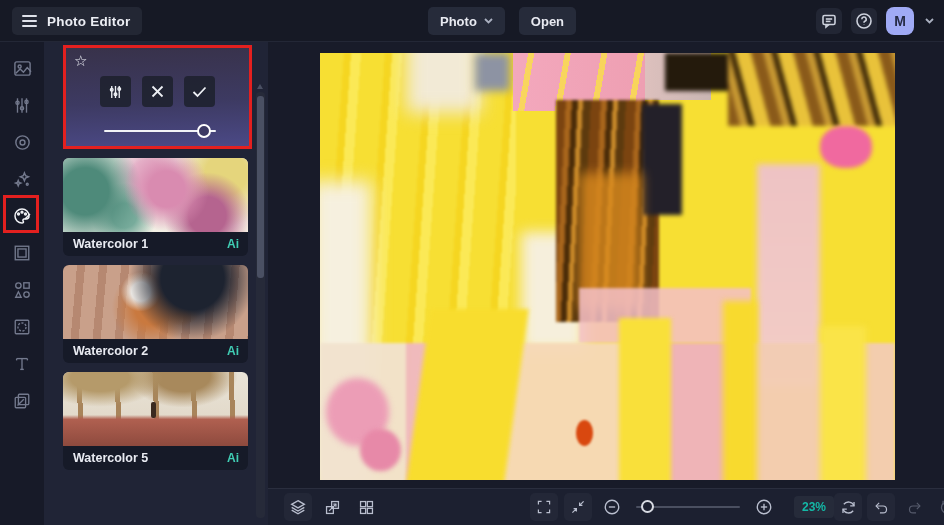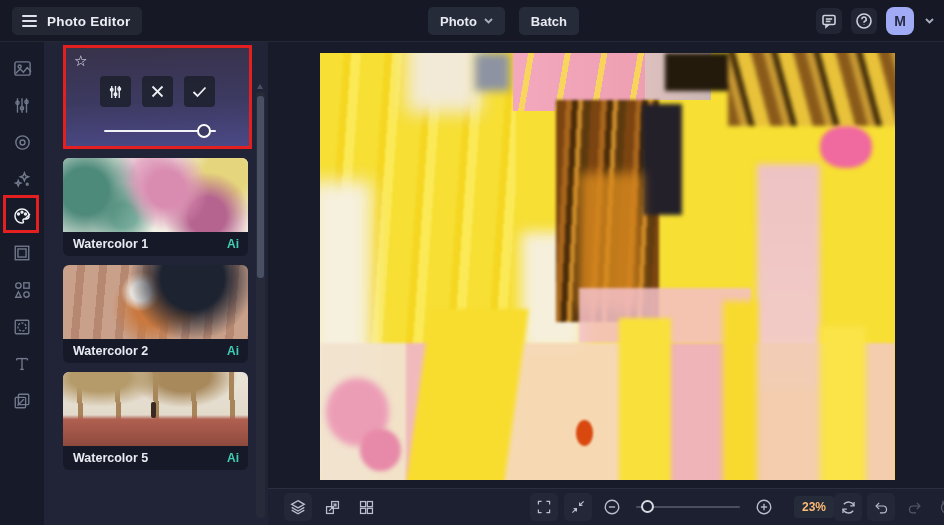--- a/index.html
+++ b/index.html
@@ -113,21 +113,21 @@
   .bottombar { position:absolute; left:268px; bottom:0; width:676px; height:37px; background:#1c2030; border-top:1px solid #2a2e3e; display:flex; align-items:center; z-index:30; }
   .bb-btn { width:28px; height:28px; border:none; border-radius:5px; background:transparent; display:flex; align-items:center; justify-content:center; cursor:pointer; }
   .bb-btn.boxed { background:#232737; }
   .bb-btn svg { stroke:#b9bece; fill:none; stroke-width:1.5; }
   .bb-btn.dim svg { stroke:#565b6c; }
   .bb-left { display:flex; gap:6px; margin-left:16px; }
   .bb-mid { display:flex; align-items:center; gap:6px; margin-left:150px; }
   .zoom-slider { position:relative; width:104px; height:14px; margin:0 4px; cursor:pointer; }
   .zoom-slider .track { position:absolute; left:0; top:6px; width:100%; height:2px; background:#4a4f60; border-radius:1px; }
   .zoom-slider .handle { position:absolute; left:5%; top:0; width:13px; height:13px; border-radius:50%; background:#1c2030; border:2px solid #d7dae2; }
-  .zoom-badge { min-width:40px; height:22px; background:#262b3a; border-radius:4px; color:#fdba74; font-size:12px; font-weight:700; display:flex; align-items:center; justify-content:center; margin-left:10px; padding:0 6px; cursor:pointer; }
+  .zoom-badge { min-width:40px; height:22px; background:#262b3a; border-radius:4px; color:#14b8a6; font-size:12px; font-weight:700; display:flex; align-items:center; justify-content:center; margin-left:10px; padding:0 6px; cursor:pointer; }
   .bb-right { display:flex; gap:5px; margin-left:auto; margin-right:12px; }
 </style>
 </head>
 <body>
 
 <div class="app">
 
   <div class="topbar">
     <div class="app-title-box">
       <span class="hamburger">
@@ -138,21 +138,21 @@
       <span class="app-title">Photo Editor</span>
     </div>
     <div class="topbar-center">
       <button class="tb-btn">
         <span>Photo</span>
         <svg class="chev" viewBox="0 0 9 6">
             <polyline points="1,1 4.5,4.5 8,1"></polyline>
           </svg>
       </button>
       <button class="tb-btn">
-        <span>Batch</span>
+        <span>Open</span>
       </button>
     </div>
     <div class="topbar-right">
       <div class="icon-btn">
         <svg width="16" height="16" viewBox="0 0 16 16">
           <rect x="2" y="2.5" width="12" height="9" rx="1.5"></rect>
             <path d="M5 11.5 L5 14 L8 11.5"></path>
             <line x1="4.8" y1="6" x2="11.2" y2="6"></line>
             <line x1="4.8" y1="8.4" x2="9.5" y2="8.4"></line>
         </svg>

